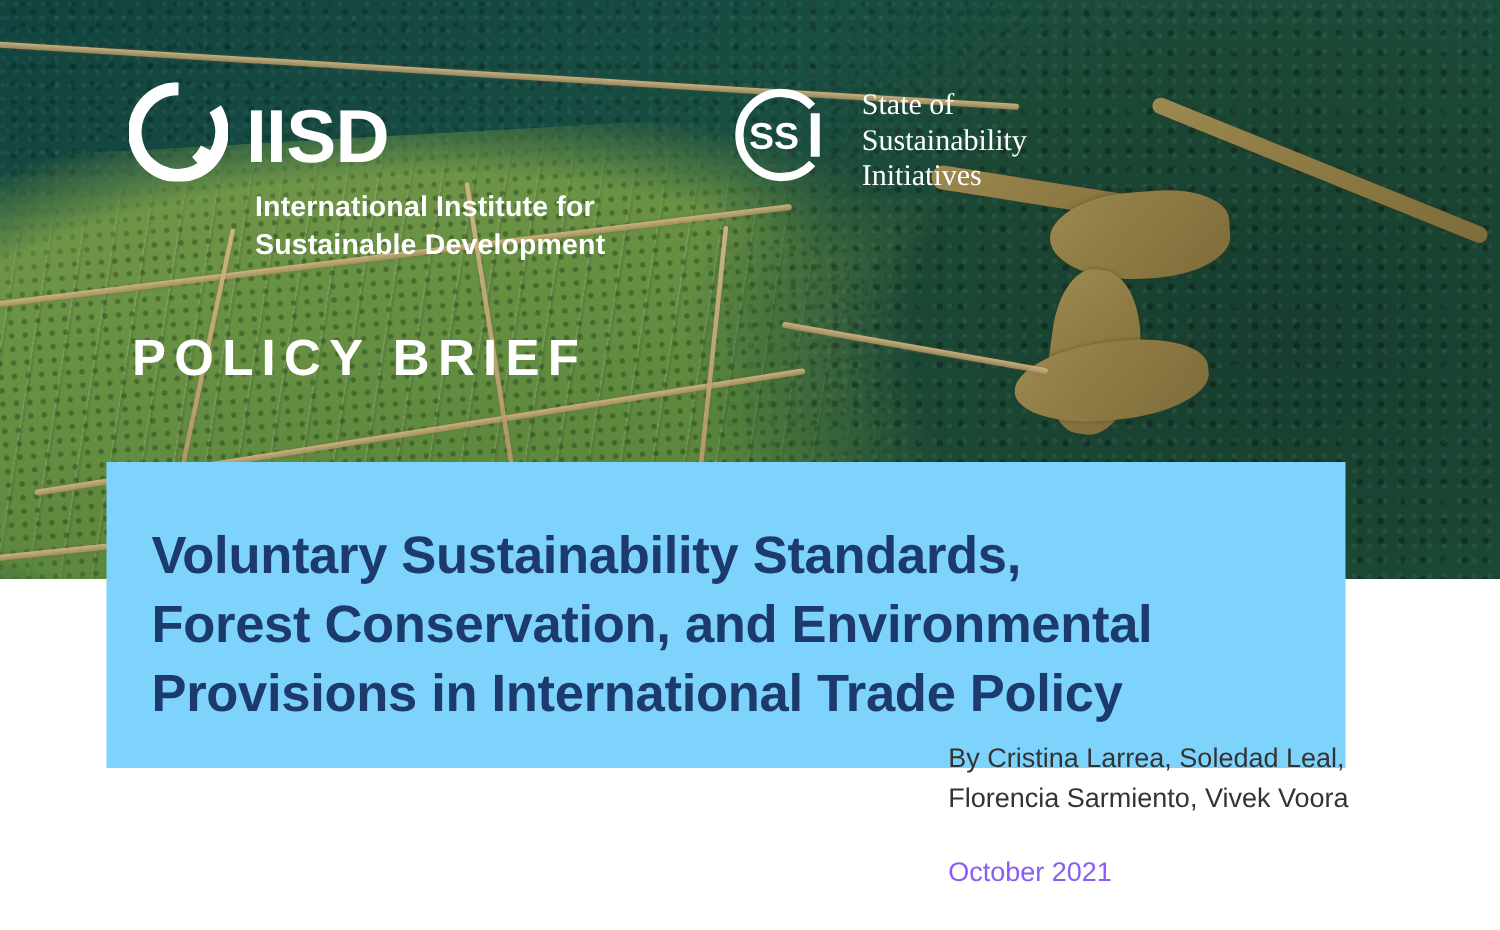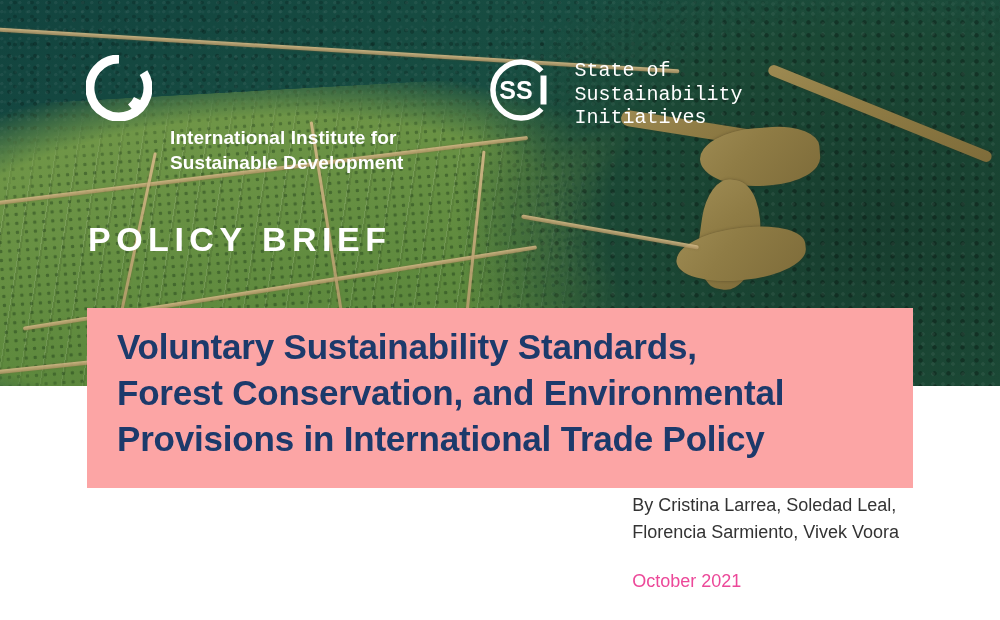--- a/index.html
+++ b/index.html
@@ -194,46 +194,46 @@
 
   .ssi-lockup {
     display: flex;
     align-items: flex-start;
     gap: 21px;
     margin-top: 2px;
   }
   .ssi-mark { display: block; }
   .ssi-text {
     color: #ffffff;
-    font-family: Liberation Mono, monospace;
+    font-family: Liberation Serif, serif;
     font-size: 20px;
     line-height: 1.18;
     white-space: pre-line;
     padding-top: 2px;
   }
 
   .kicker {
     position: absolute;
     left: 88px;
     top: 222px;
     color: #ffffff;
     font-size: 34px;
     font-weight: 700;
     letter-spacing: 5.5px;
     line-height: 1;
   }
 
   
   .title-card {
     position: absolute;
-    left: 87px;
+    left: 71px;
     top: 308px;
     width: 826px;
-    background: #fca5a5;
-    padding: 16px 34px 26px 30px;
+    background: #7dd3fc;
+    padding: 40px 34px 26px 30px;
     box-sizing: border-box;
   }
   .doc-title {
     color: #1c3a6b;
     font-size: 35px;
     font-weight: 700;
     line-height: 1.31;
     letter-spacing: -0.2px;
     white-space: pre-line;
     margin: 0;
@@ -246,21 +246,21 @@
     top: 492px;
   }
   .byline {
     color: #333333;
     font-size: 18px;
     line-height: 1.5;
     white-space: pre-line;
   }
   .pubdate {
     margin-top: 22px;
-    color: #ec4899;
+    color: #8b5cf6;
     font-size: 18px;
     line-height: 1.5;
   }
 </style>
 </head>
 <body>
 
 <div id="page">
 
   <div class="hero">
@@ -295,20 +295,21 @@
     <div class="logos">
 
       <div class="iisd-lockup">
         <div class="iisd-top">
           <span class="iisd-mark">
             <svg width="66" height="66" viewBox="0 0 66 66" aria-hidden="true">
               <path d="M33 4 A29 29 0 1 0 57.5 17.6" fill="none" stroke="#ffffff" stroke-width="9" stroke-linecap="butt"></path>
               <path d="M52 44 A29 29 0 0 1 45 53" fill="none" stroke="#ffffff" stroke-width="9" stroke-linecap="butt"></path>
             </svg>
           </span>
+          <span class="iisd-word">IISD</span>
         </div>
         <div class="iisd-tag">International Institute for
 Sustainable Development</div>
       </div>
 
       <div class="ssi-lockup">
         <span class="ssi-mark">
           <svg width="66" height="66" viewBox="0 0 66 66" aria-hidden="true">
             <path d="M53.5 14 A28 28 0 1 0 53.5 52" fill="none" stroke="#ffffff" stroke-width="5.5" stroke-linecap="butt"></path>
             <text x="28" y="42" text-anchor="middle" font-family="Liberation Sans, sans-serif" font-size="25" font-weight="700" fill="#ffffff">SS</text>

